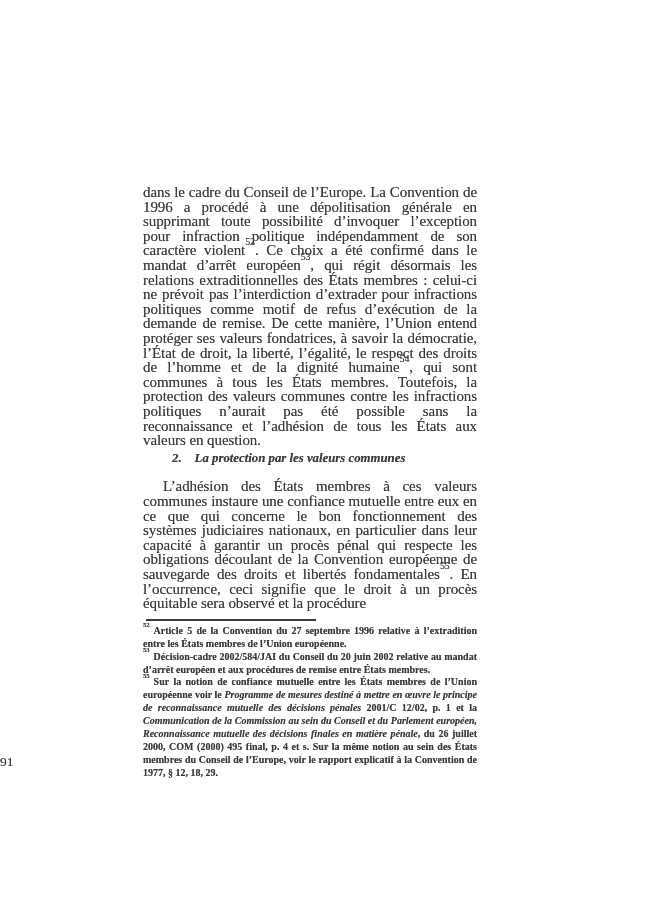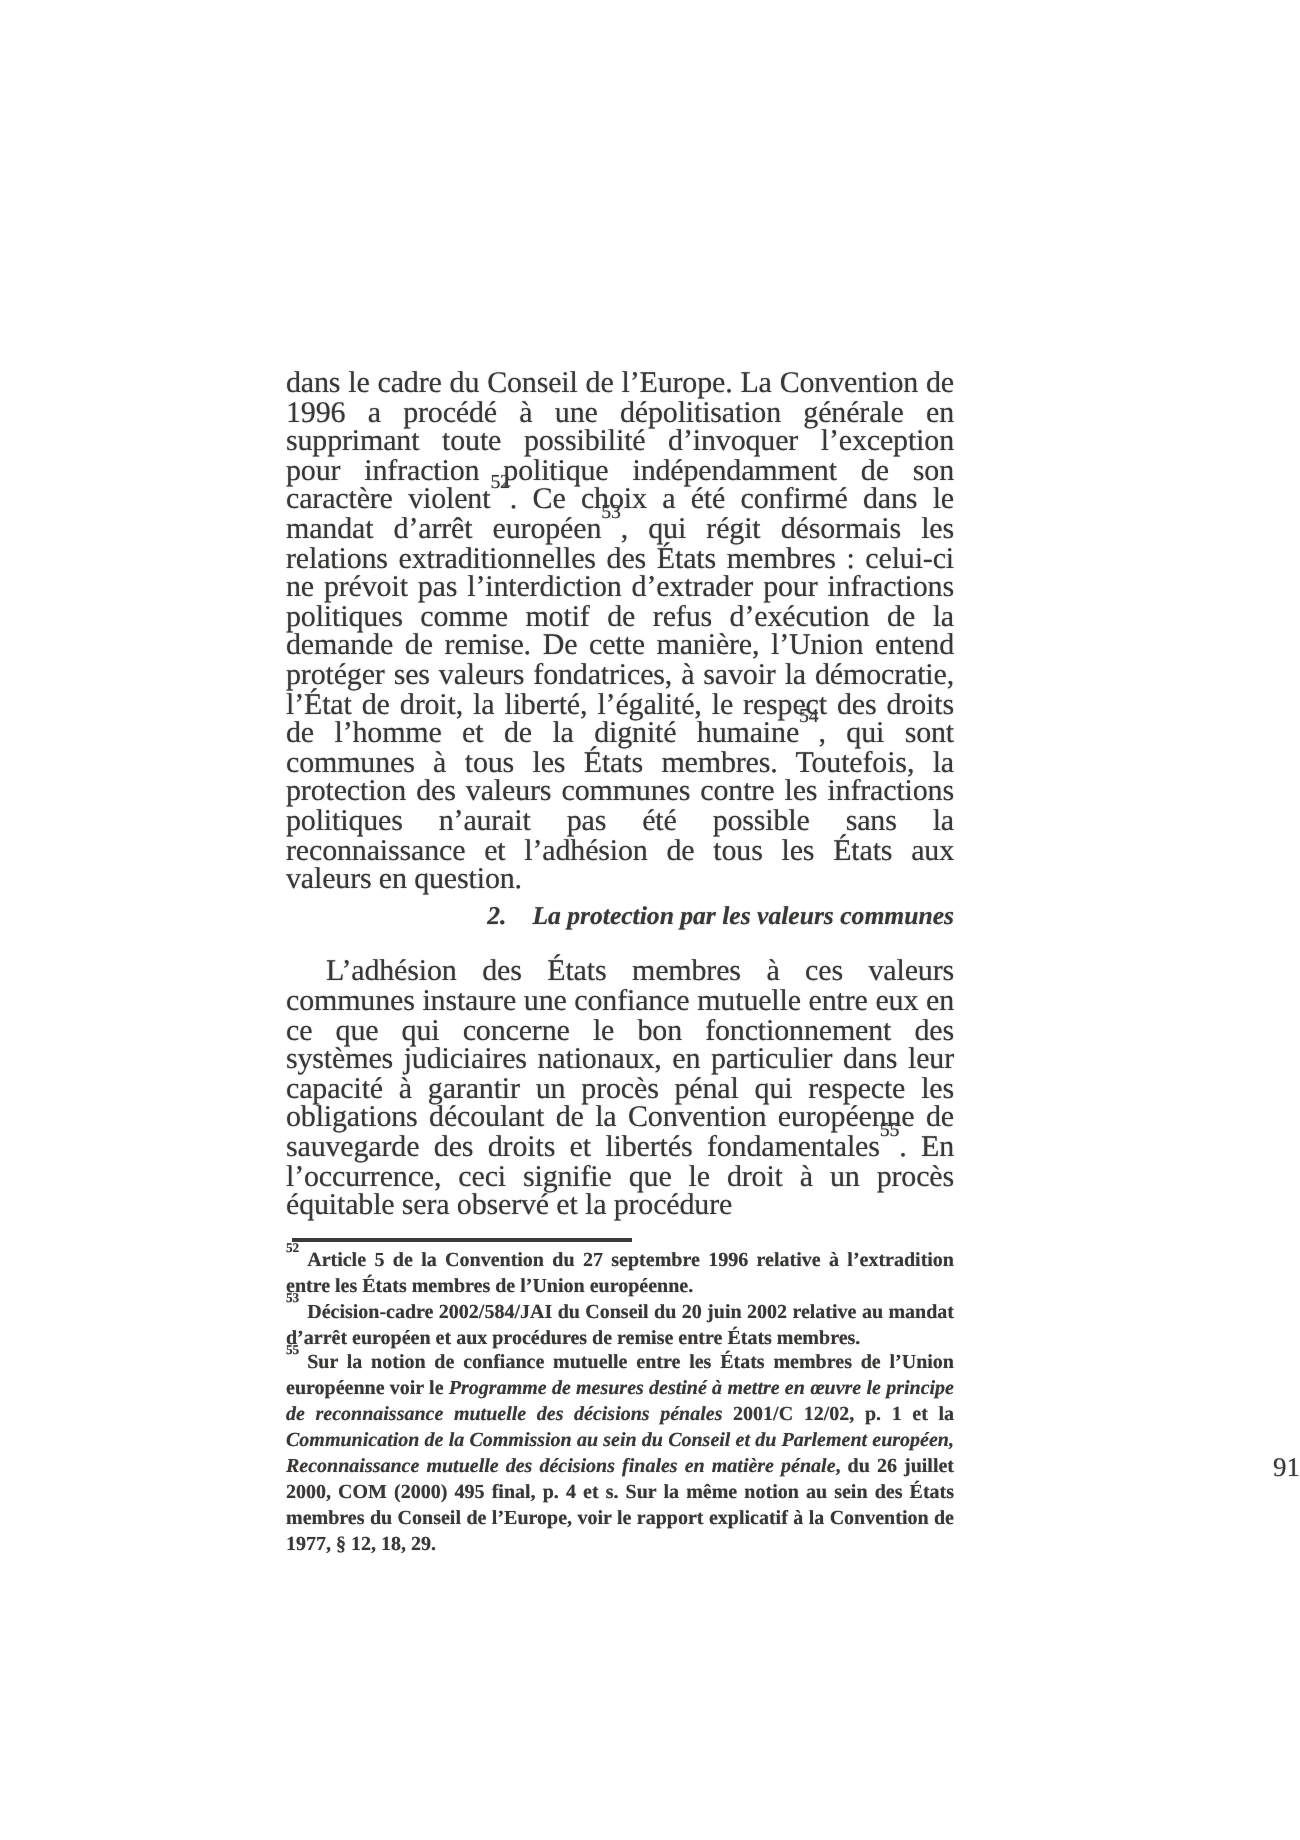--- a/index.html
+++ b/index.html
@@ -31,21 +31,20 @@
   }
   .para2 { margin-top: 14px; text-indent: 20px; }
   .heading {
     margin: 3px 0 0 0;
     padding-left: 29px;
     font-size: 12.8px;
     line-height: 14.8px;
     font-weight: bold;
     font-style: italic;
     text-shadow: 0 0 0.6px rgba(58,56,54,0.6);
-    text-align: right;
   }
   .heading .htitle { margin-left: 13px; }
   .fn-rule {
     margin: 8px 0 0 3px;
     width: 170px; height: 2px;
     background: #3c3a38;
   }
   .footnotes {
     margin-top: 4px;
     font-size: 10px;
@@ -57,23 +56,23 @@
   .footnote { margin: 0; }
   sup {
     font-size: 66%;
     line-height: 0;
     position: relative;
     top: -0.45em;
   }
   .fn-num { margin-right: 4px; }
   .page-number {
     position: absolute;
-    left: 0; top: 726px;
+    left: 0; top: 754px;
     width: 650px;
-    text-align: right;
+    text-align: left;
     font-size: 13.5px;
     text-shadow: 0 0 0.6px rgba(58,56,54,0.6);
   }
 </style>
 </head>
 <body>
 
 <div class="page">
   <div class="text-block">
 

